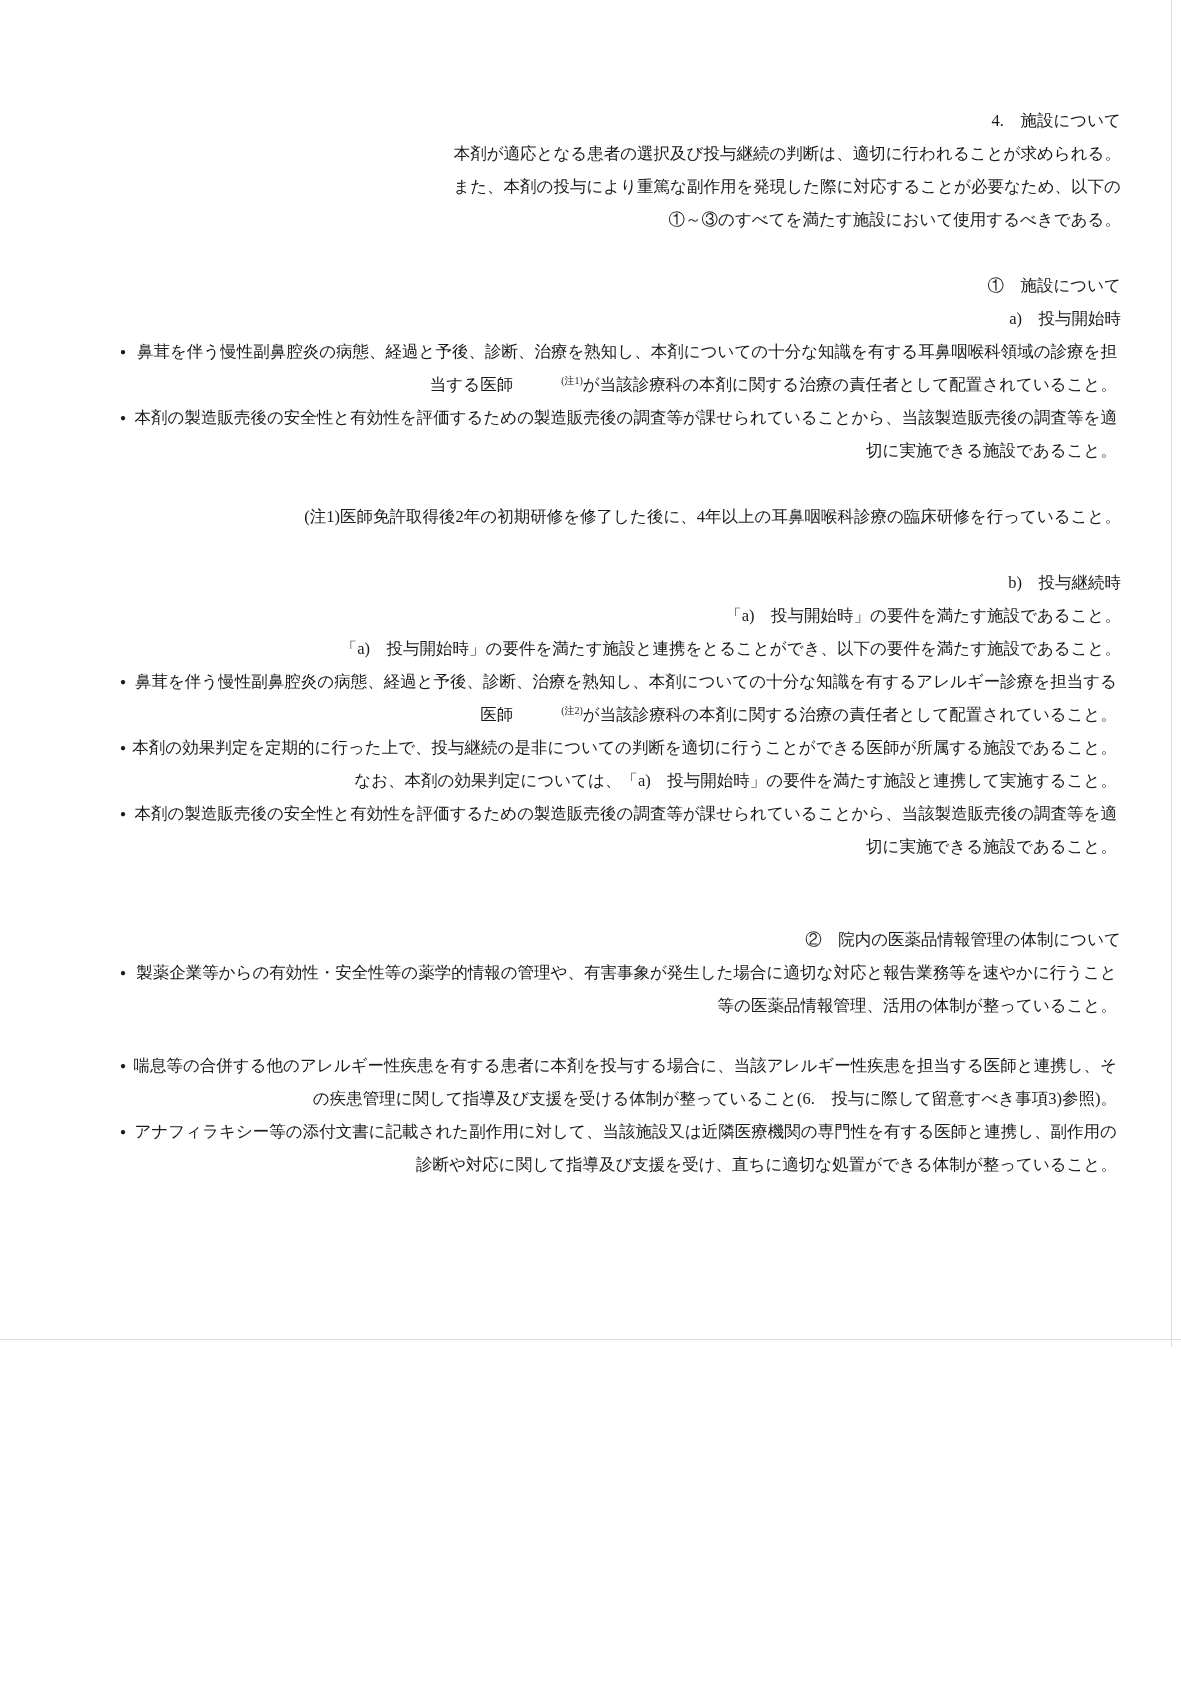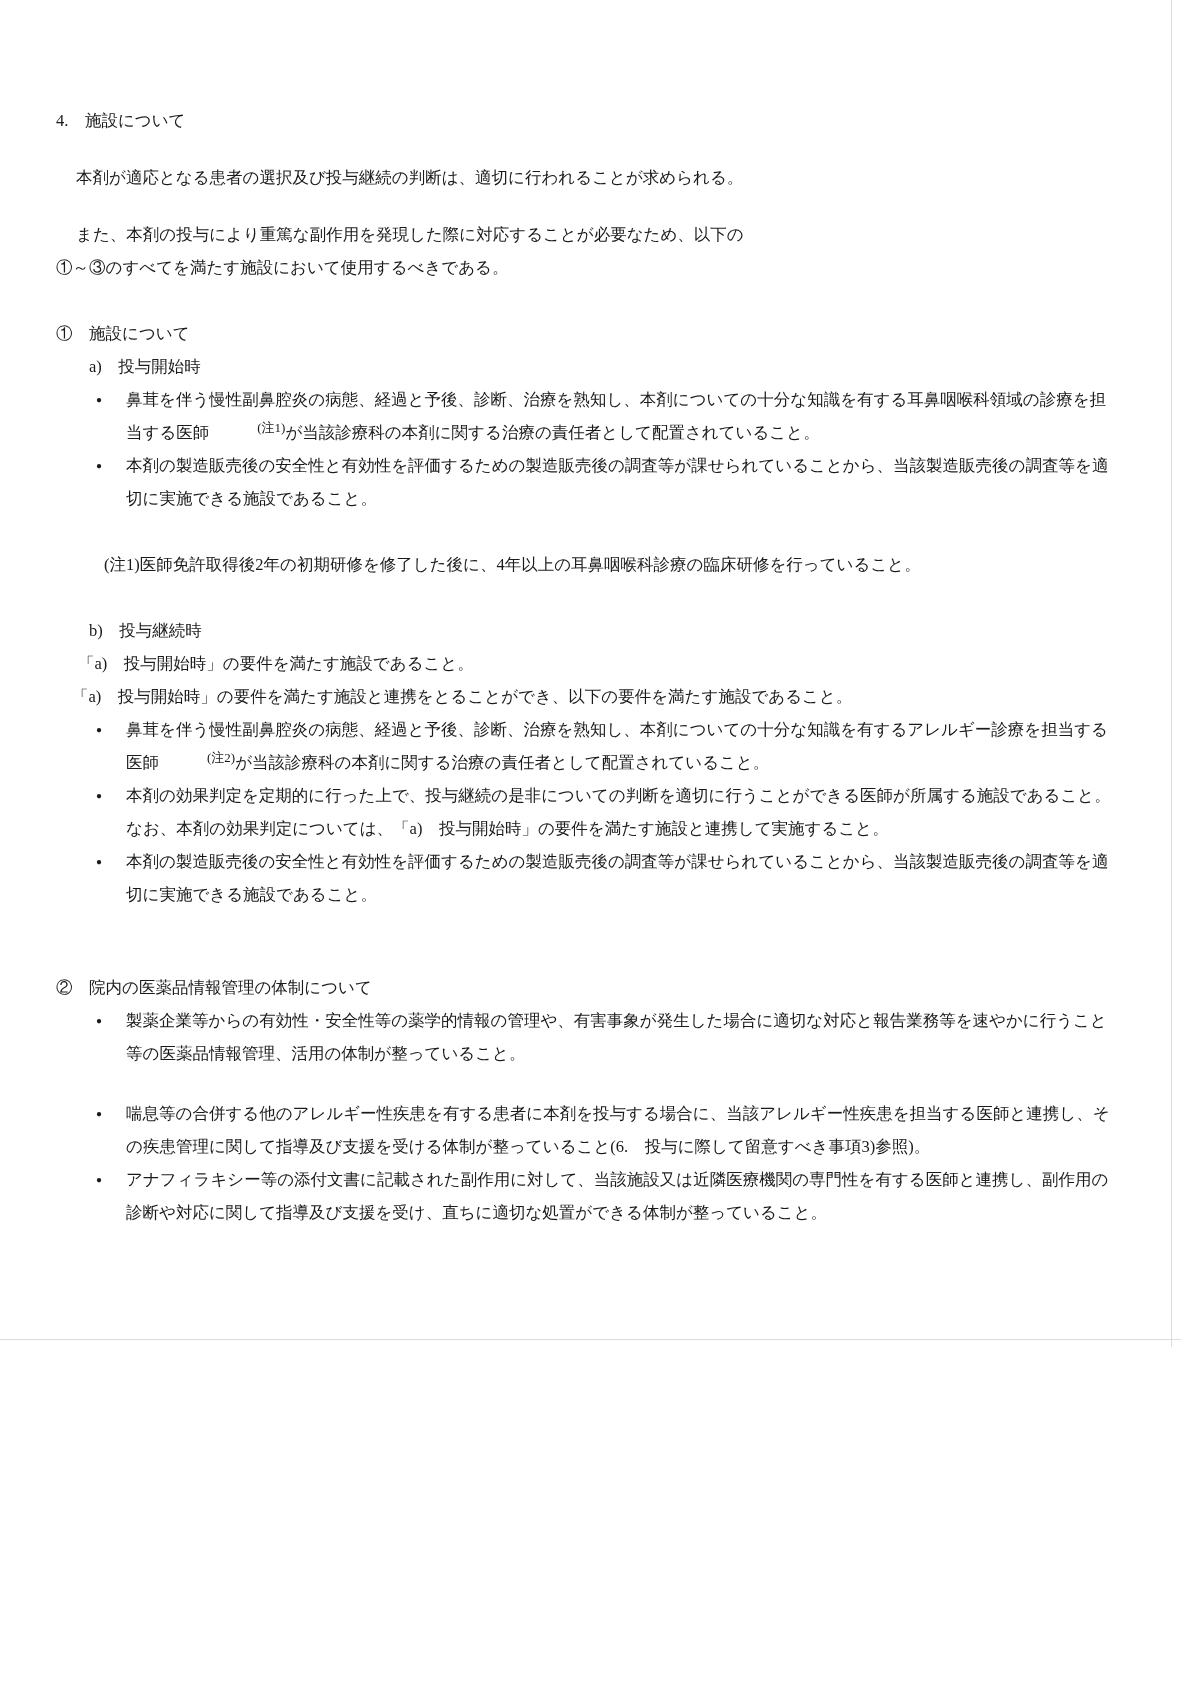--- a/index.html
+++ b/index.html
@@ -8,36 +8,37 @@
     position: relative;
     width: 1181px;
     height: 1347px;
     background: #ffffff;
     font-family: "Liberation Serif", "DejaVu Serif", serif;
     font-size: 16.5px;
     line-height: 33px;
     color: #1a1a1a;
     padding: 104px 60px 12px 56px;
     overflow: hidden;
+    text-align: right;
   }
   .edge-right { position: absolute; top: 0; right: 9px; width: 1px; height: 100%; background: #dcdcdc; }
   .edge-bottom { position: absolute; left: 0; bottom: 7px; width: 100%; height: 1px; background: #dcdcdc; }
   p { margin: 0; }
   .sp    { height: 33px; }
   .sp-sm { height: 27px; }
-  .ind1     { padding-left: 20px; margin-top: 24px; }  
+  .ind1     { padding-left: 20px; }  
   .ind-sub  { padding-left: 33px; }  
   .ind-req  { padding-left: 22px; font-family: Liberation Serif, serif; }  
   .ind-req2 { padding-left: 16px; }
   .note1 { padding-left: 48px; }
   .note2 { padding-left: 76px; text-indent: -32px; }
   .bullet { display: flex; padding-left: 40px; }
   .marker { flex: 0 0 30px; width: 30px; font-size: 10px; }
   .btext  { flex: 1; padding-right: 4px; }
-  sup { font-size: 13px; line-height: 0; vertical-align: super; margin-left: 48px; }
+  sup { font-size: 10px; line-height: 0; vertical-align: super; margin-left: 48px; }
 </style>
 </head>
 <body>
 
 <div class="page">
   <div class="edge-right"></div>
   <div class="edge-bottom"></div>
 
   <p>4.　施設について</p>
   <p class="ind1">本剤が適応となる患者の選択及び投与継続の判断は、適切に行われることが求められる。</p>

